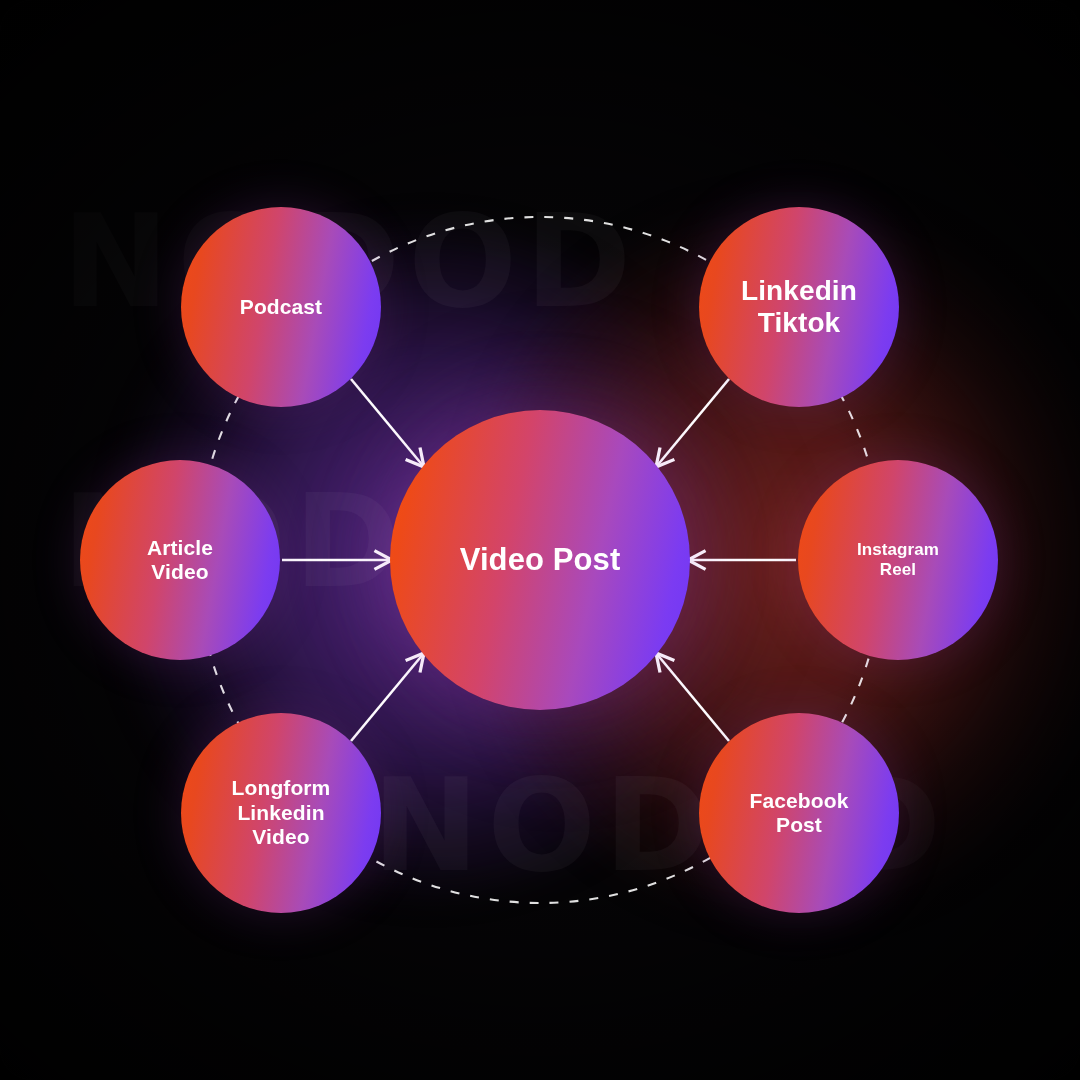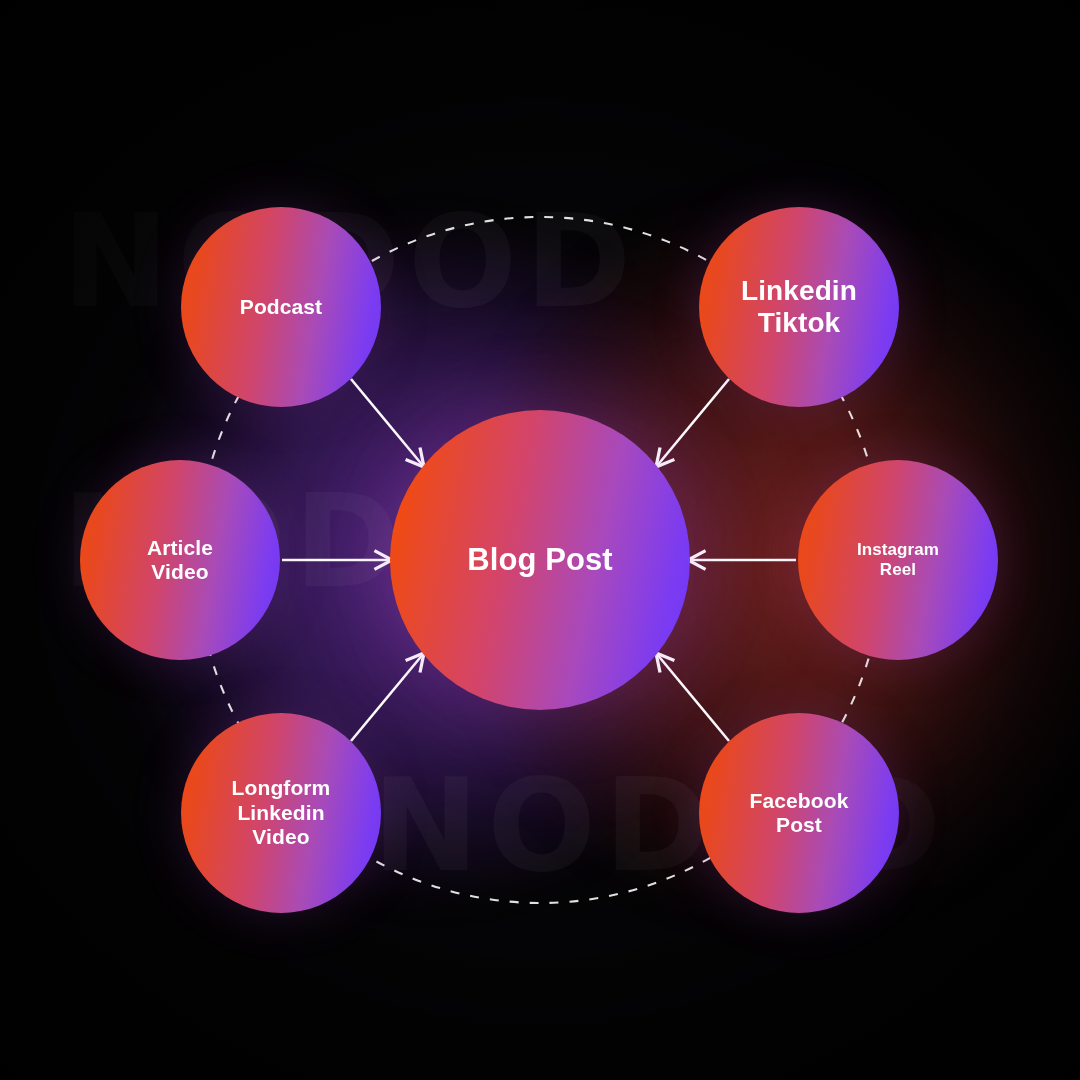--- a/index.html
+++ b/index.html
@@ -212,17 +212,17 @@
 
   <div class="node node-facebook">
     <div>
       <span>Facebook</span>
       <span>Post</span>
     </div>
   </div>
 
   <div class="node node-center">
     <div>
-      <span>Blog Post</span>
+      <span>Video Post</span>
     </div>
   </div>
 
 </div>
 
 </body></html>

